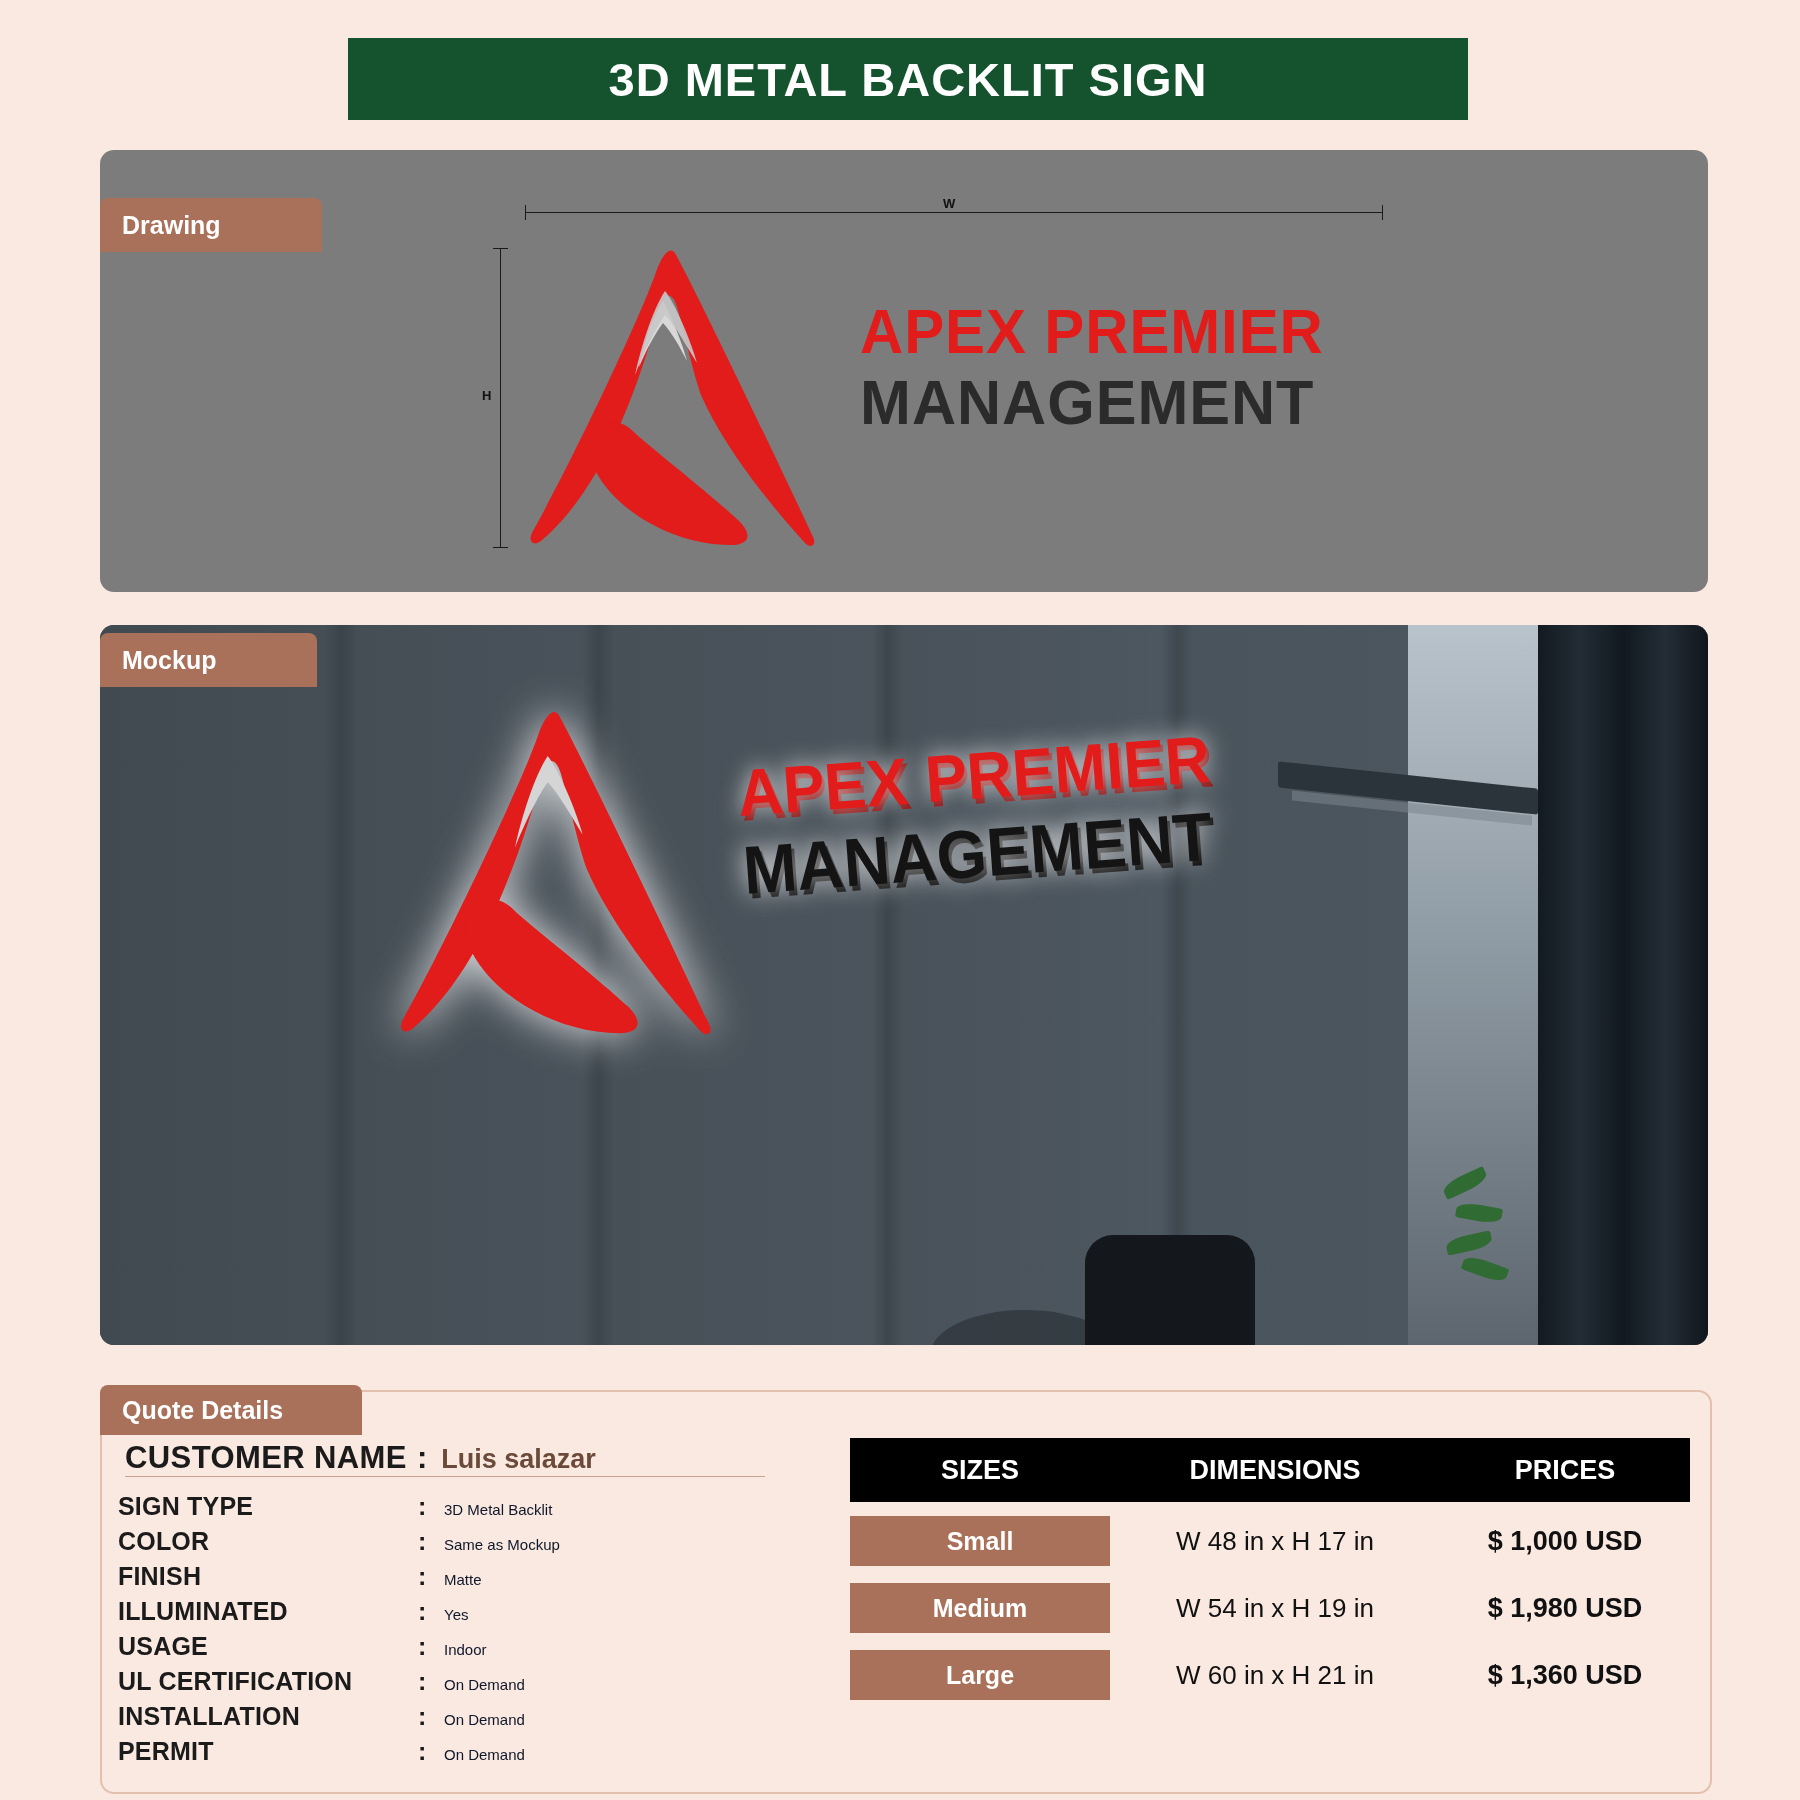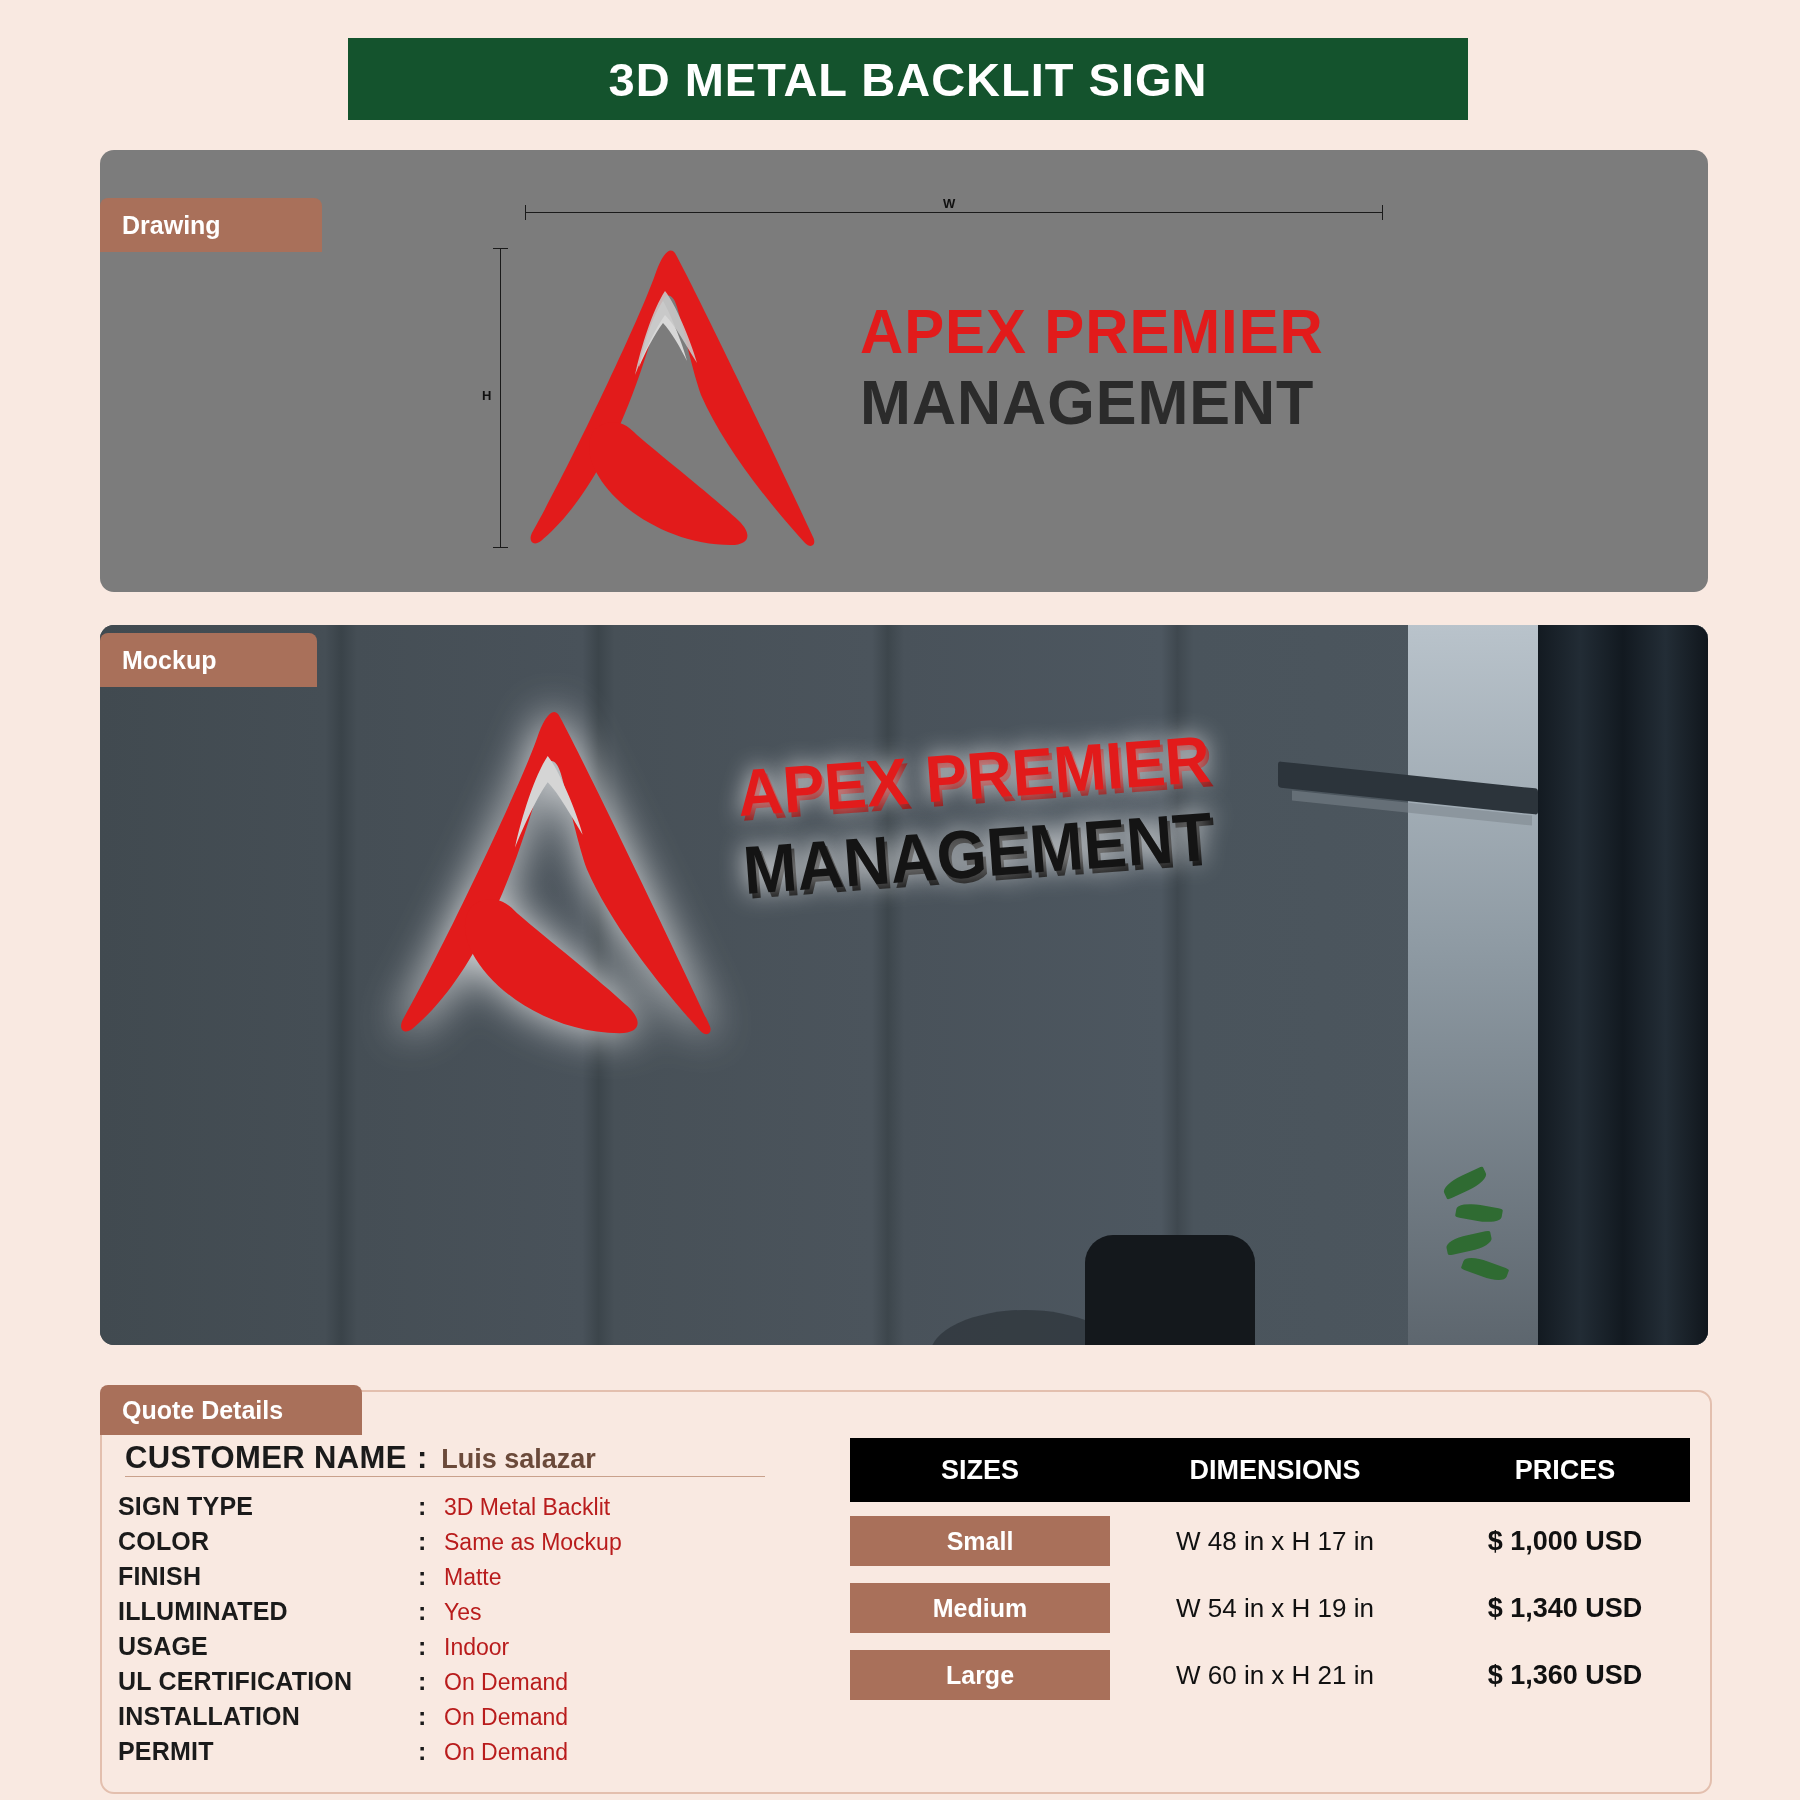--- a/index.html
+++ b/index.html
@@ -363,22 +363,22 @@
     color: #1b1b1b;
     letter-spacing: .2px;
   }
   .spec-colon {
     width: 26px;
     font-size: 25px;
     font-weight: bold;
     color: #1b1b1b;
   }
   .spec-val {
-    font-size: 23px;
-    color: #b91c1c;
+    font-size: 15px;
+    color: #0f172a;
   }
 
   
   .price-table {
     position: absolute;
     left: 850px;
     top: 1438px;
     width: 840px;
   }
   .price-head {
@@ -549,21 +549,21 @@
       <div class="ph-3">PRICES</div>
     </div>
     <div class="price-row">
       <div class="pr-size">Small</div>
       <div class="pr-dim">W 48 in x H 17 in</div>
       <div class="pr-price">$ 1,000 USD</div>
     </div>
     <div class="price-row">
       <div class="pr-size">Medium</div>
       <div class="pr-dim">W 54 in x H 19 in</div>
-      <div class="pr-price">$ 1,340 USD</div>
+      <div class="pr-price">$ 1,980 USD</div>
     </div>
     <div class="price-row">
       <div class="pr-size">Large</div>
       <div class="pr-dim">W 60 in x H 21 in</div>
       <div class="pr-price">$ 1,360 USD</div>
     </div>
   </div>
 
 </div>
 

